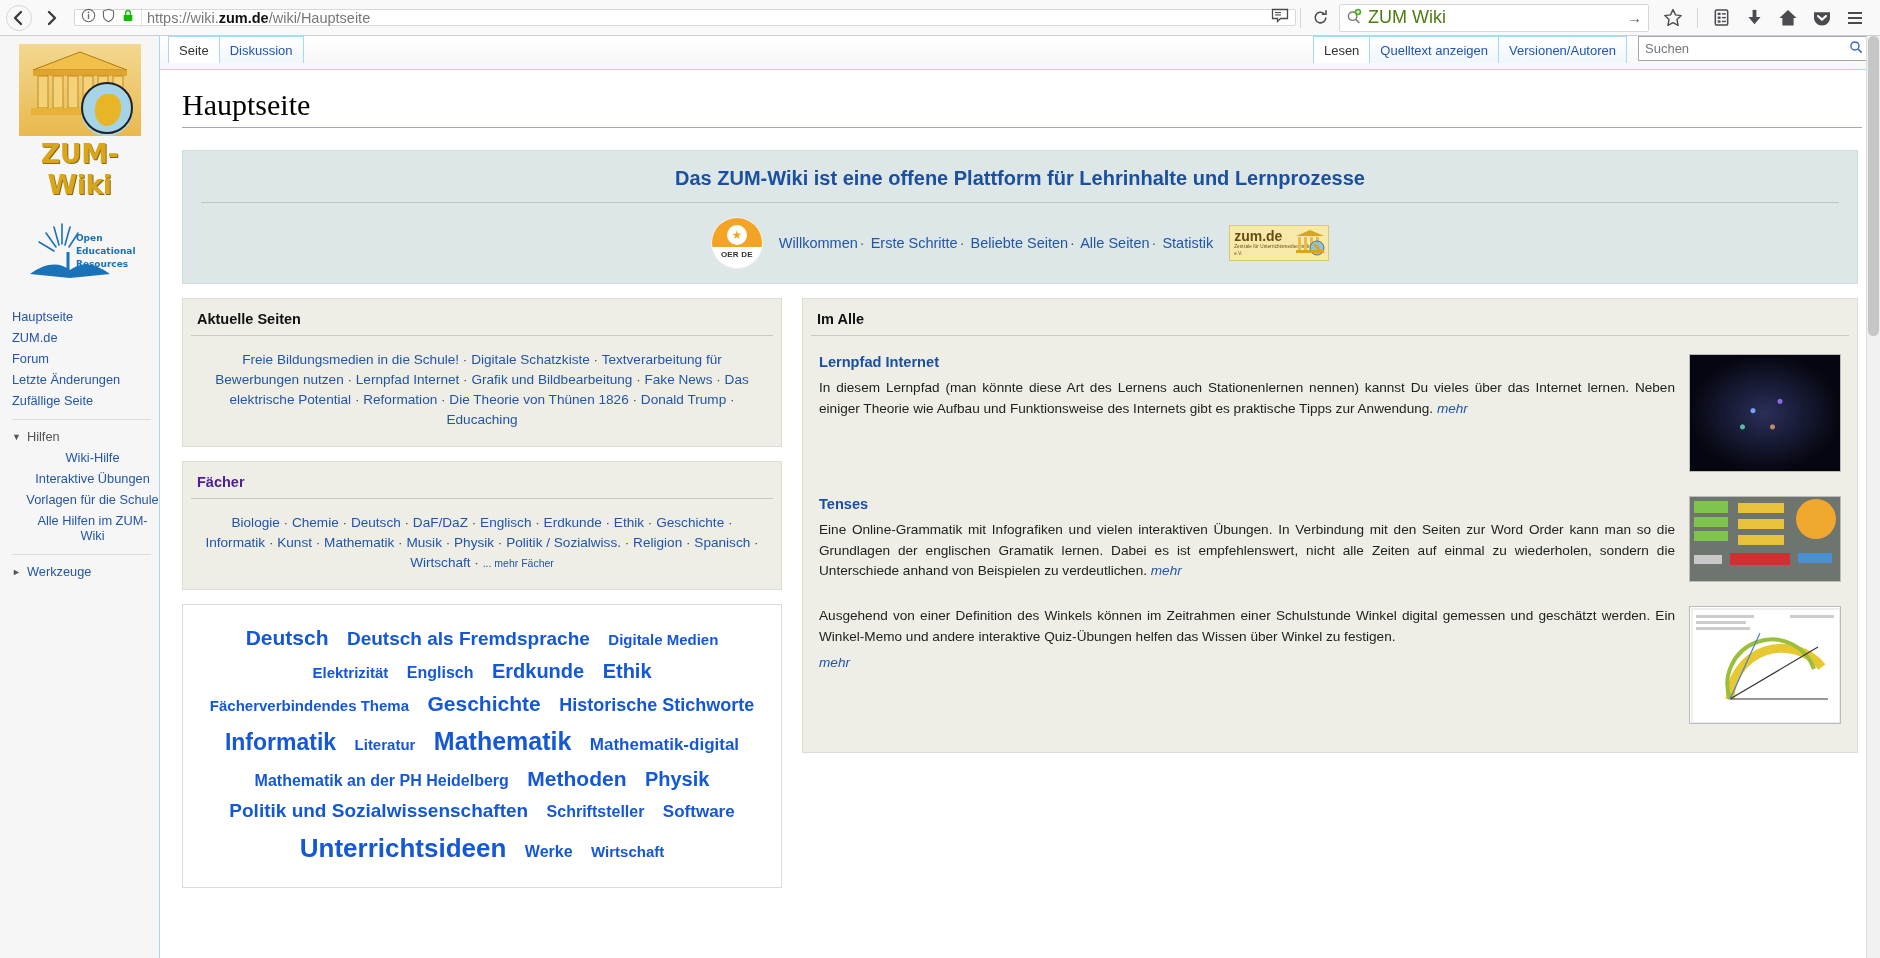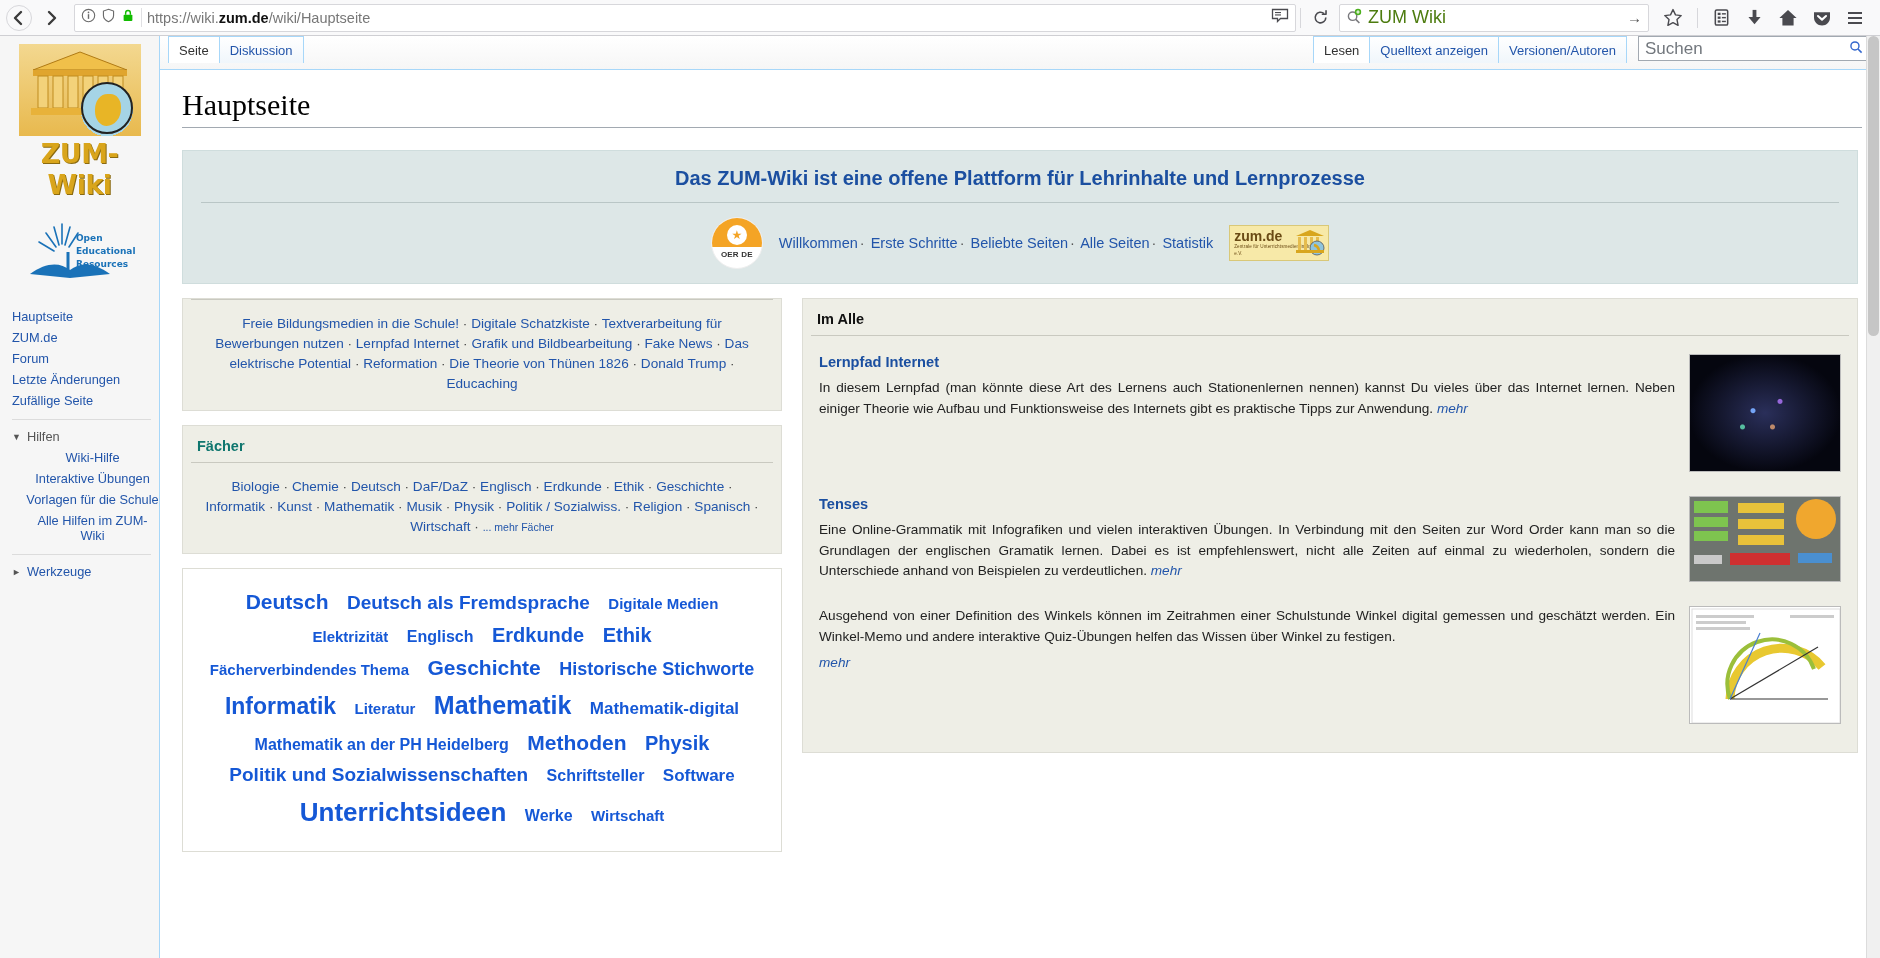--- a/index.html
+++ b/index.html
@@ -26,21 +26,21 @@
     width: 30px; height: 28px;
     display: flex; align-items: center; justify-content: center;
     color: #3b3b3b;
     font-size: 19px;
     border-radius: 3px;
     flex: 0 0 auto;
   }
   .nav-btn.circle { border: 1px solid #d7d7db; border-radius: 50%; width:26px; height:26px;}
   .urlbar {
     flex: 1 1 auto;
-    height: 28px;
+    height: 17px;
     background: #fff;
     border: 1px solid #d7d7db;
     border-radius: 2px;
     display: flex; align-items: center;
     padding: 0 6px;
     gap: 5px;
     margin-left: 4px;
     min-width: 0;
   }
   .url-icons { display:flex; align-items:center; gap:5px; padding-right:6px; border-right:1px solid #e0e0e3; }
@@ -123,21 +123,21 @@
     margin-right: -1px;
   }
   .tab.active { background:#fff; color:#333; border-color:#a7d7f9; }
   .tabrow .spacer { flex: 1 1 auto; }
   .tabrow .right-tabs { display:flex; align-items:flex-end; }
   .search-box {
     margin-left: 12px; margin-bottom: 2px;
     width: 232px; height: 25px;
     border: 1px solid #a2a9b1; background:#fff;
     display:flex; align-items:center; padding: 0 6px;
-    font-size: 17px; color:#72777d;
+    font-size: 13px; color:#72777d;
   }
   .search-box .mag { margin-left:auto; color:#36c; font-size:14px;}
 
   .title-wrap { padding: 18px 0 0 22px; }
   .page-title {
     font-family: "Liberation Serif", serif;
     font-size: 30px; font-weight: normal; color:#000;
     border-bottom: 1px solid #a2a9b1;
     padding-bottom: 5px; margin: 0 18px 0 0;
   }
@@ -180,21 +180,21 @@
   }
   .zumde .big { font-size: 14px; color:#6a4a14; font-weight:600; line-height:14px;}
   .zumde .small { font-size:4.6px; color:#6a4a14; line-height:7px; letter-spacing:.1px;}
   .zumde .temple2 { position:absolute; right:3px; top:3px; width:30px; height:28px;}
 
   .cols { display:flex; gap: 20px; padding: 14px 0 0 0; }
   .col-left { flex: 0 0 600px; }
   .col-right { flex: 1 1 auto; }
 
   .box { background:#eeeee6; border:1px solid #ddddd5; margin-bottom: 14px; }
-  .box-head { padding: 12px 14px 8px; font-size:14.5px; font-weight:700; color:#0f766e; }
+  .box-head { padding: 12px 14px 8px; font-size:14.5px; font-weight:700; color:#4c1d95; }
   .box-head.dark { color:#111; }
   .box-rule { height:1px; background:#c9c9c0; margin: 0 8px;}
   .box-body { padding: 14px 18px 16px; text-align:center; font-size:13.6px; line-height:20px; color:#333;}
   .box-body a { color:#2255aa; text-decoration:none; }
   .box-body .sep { color:#444; }
   .small-more { font-size:10.5px; color:#2255aa; }
 
   .cloud { background:#fff; border:1px solid #ddddd5; padding: 16px 14px 18px; text-align:center; line-height: 1.62; }
   .cloud a { color:#1558d6; text-decoration:none; font-weight:700; margin: 0 7px; white-space:nowrap; }
 
@@ -478,20 +478,21 @@
             <div class="small">Zentrale für Unterrichtsmedien im Internet e.V.</div>
           </div>
         </div>
       </div>
 
       <div class="cols">
 
         <div class="col-left">
 
           <div class="box">
+            <div class="box-head dark">Aktuelle Seiten</div>
             <div class="box-rule"></div>
             <div class="box-body">
               <a>Freie Bildungsmedien in die Schule!</a><span class="sep"> · </span><a>Digitale Schatzkiste</a><span class="sep"> · </span><a>Textverarbeitung für Bewerbungen nutzen</a><span class="sep"> · </span><a>Lernpfad Internet</a><span class="sep"> · </span><a>Grafik und Bildbearbeitung</a><span class="sep"> · </span><a>Fake News</a><span class="sep"> · </span><a>Das elektrische Potential</a><span class="sep"> · </span><a>Reformation</a><span class="sep"> · </span><a>Die Theorie von Thünen 1826</a><span class="sep"> · </span><a>Donald Trump</a><span class="sep"> · </span><a>Educaching</a>
             </div>
           </div>
 
           <div class="box">
             <div class="box-head">Fächer</div>
             <div class="box-rule"></div>
             <div class="box-body">

